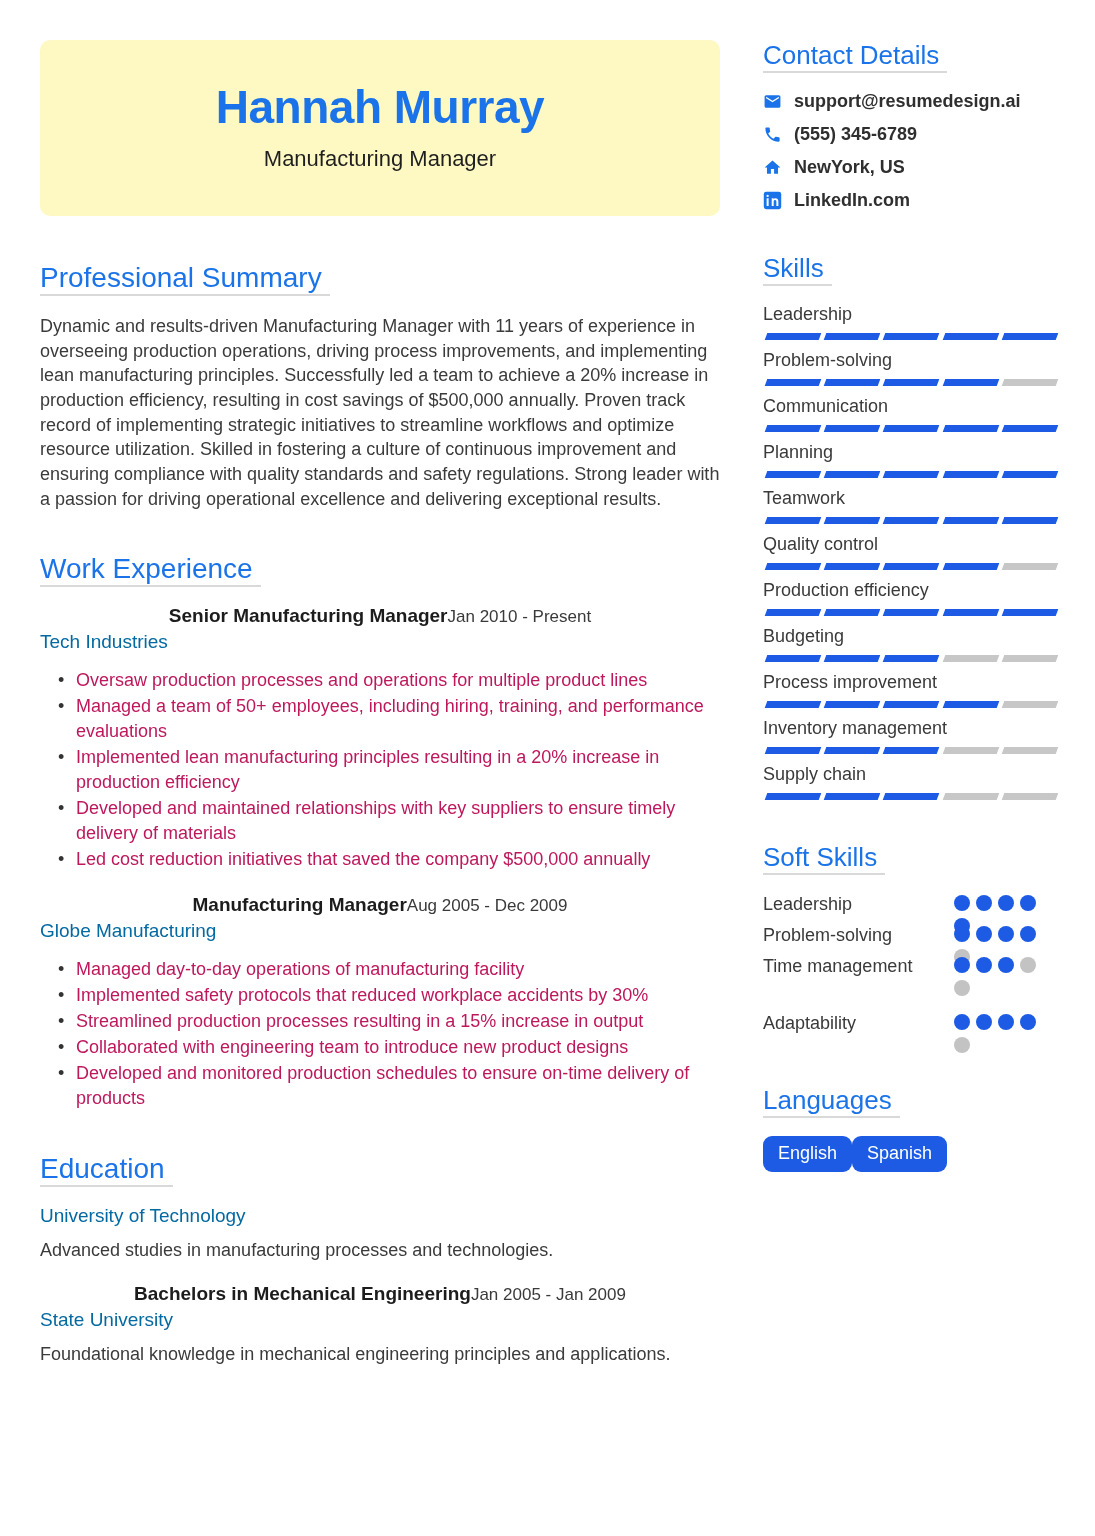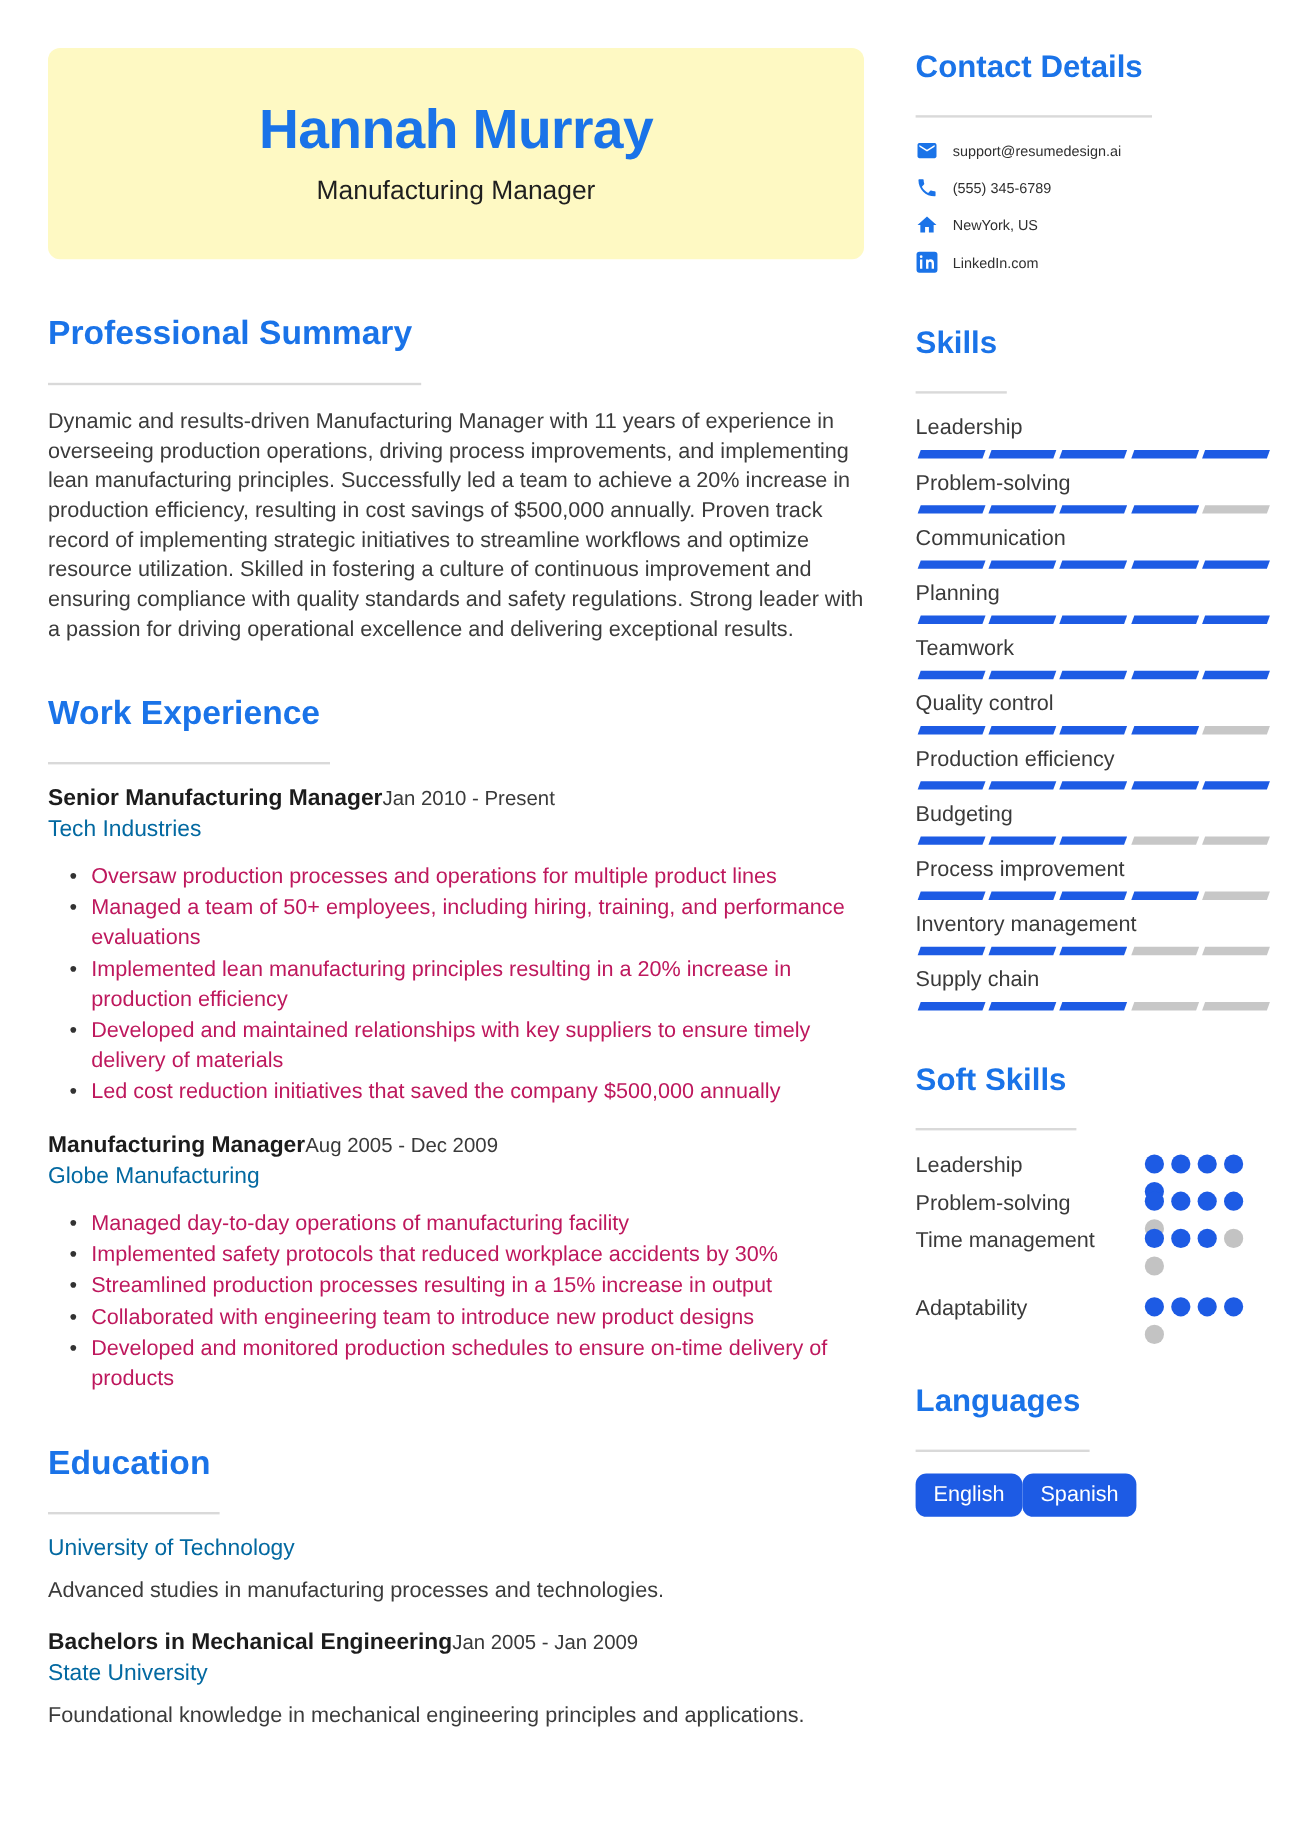--- a/index.html
+++ b/index.html
@@ -36,37 +36,37 @@
     font-size: 46px;
     font-weight: 700;
     letter-spacing: -0.5px;
     margin-bottom: 12px;
   }
   .name-card .subtitle { font-size: 22px; color: #1f1f1f; }
 
   
   h2.sec-h {
     color: var(--accent);
-    font-weight: 700;
+    font-weight: 400;
     width: fit-content;
-    padding: 0 8px 25px 0;
+    padding: 0 8px 0 0;
     border-bottom: 2px solid #d9d9d9;
     margin-bottom: 18px;
   }
   h2.sec-h.main { font-size: 28px; }
   h2.sec-h.side { font-size: 26px; }
 
   .main-col section { margin-bottom: 42px; }
   .side-col section { margin-bottom: 42px; }
 
   .summary-text { font-size: 18px; line-height: 1.37; color: #3b3b3b; }
 
   
   .job, .edu { margin-bottom: 22px; }
-  .job-head { display: flex; justify-content: flex-start; align-items: baseline; }
+  .job-head { display: flex; justify-content: center; align-items: baseline; }
   .job-head h3 { font-size: 19px; font-weight: 700; color: #1c1c1c; }
   .dates { font-size: 17px; color: #3a3a3a; white-space: nowrap; }
   .company { font-size: 19px; color: #0369a1; margin-top: 4px; }
   ul.bullets { list-style: none; margin: 15px 0 20px; }
   ul.bullets li {
     position: relative;
     padding-left: 36px;
     font-size: 18px;
     line-height: 25px;
     margin-bottom: 1px;
@@ -81,22 +81,23 @@
   }
   .edu-desc { font-size: 18px; color: #3b3b3b; margin-top: 13px; }
 
   
   ul.contact-list { list-style: none; margin-top: 2px; }
   ul.contact-list li {
     display: flex;
     align-items: center;
     gap: 12px;
     margin-bottom: 12px;
-    font-size: 12px;
+    font-size: 18px;
     color: #2f2f2f;
+    font-weight: bold;
   }
   .cicon { color: var(--accent); width: 19px; height: 19px; flex: 0 0 19px; display: inline-flex; }
   .cicon svg { width: 19px; height: 19px; display: block; }
 
   
   .skill { margin-bottom: 10px; }
   .skill-label { font-size: 18px; color: #3a3a3a; margin-bottom: 8px; }
   .skill-bar { display: flex; gap: 5px; height: 7px; padding: 0 3px; }
   .seg { flex: 1; background: var(--bar-gray); transform: skewX(-20deg); }
   .seg.on { background: var(--fill-blue); }

